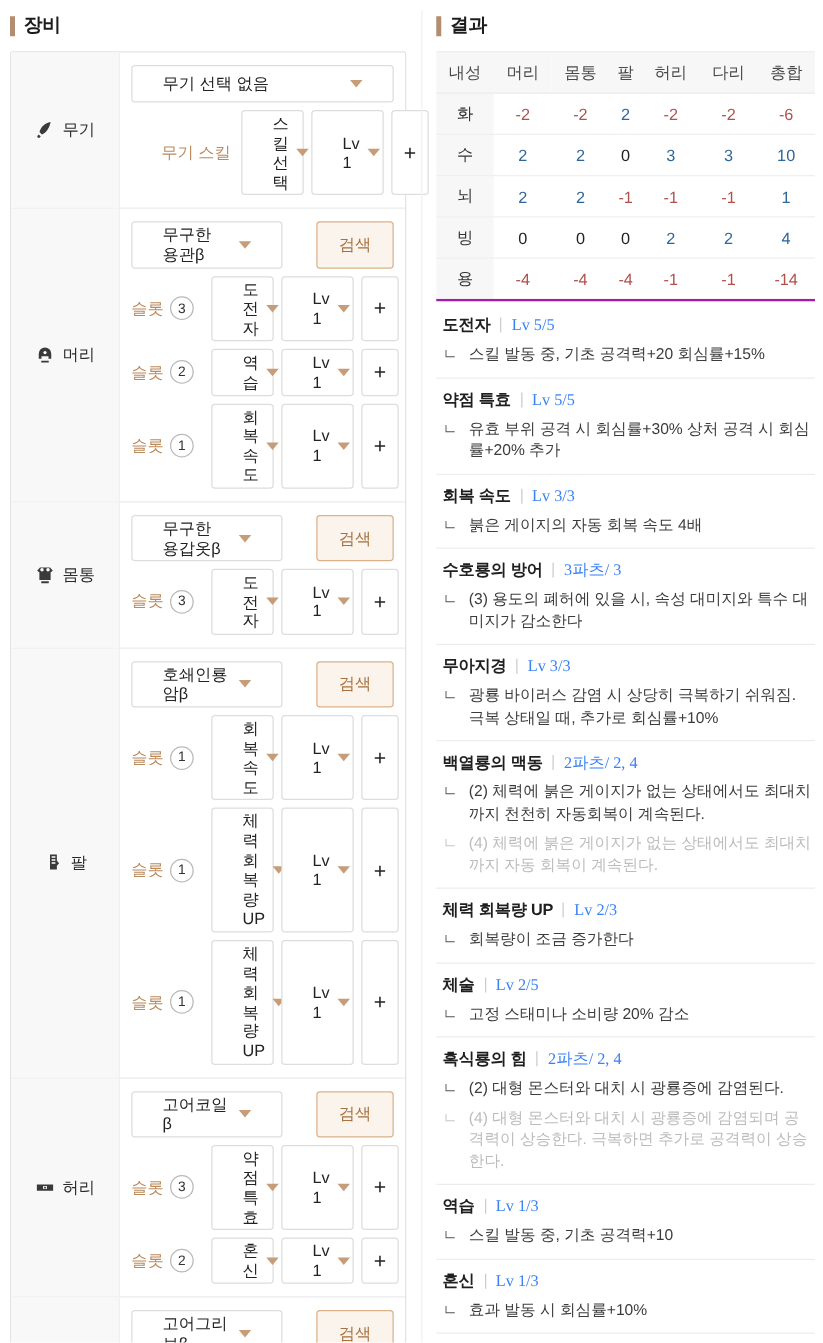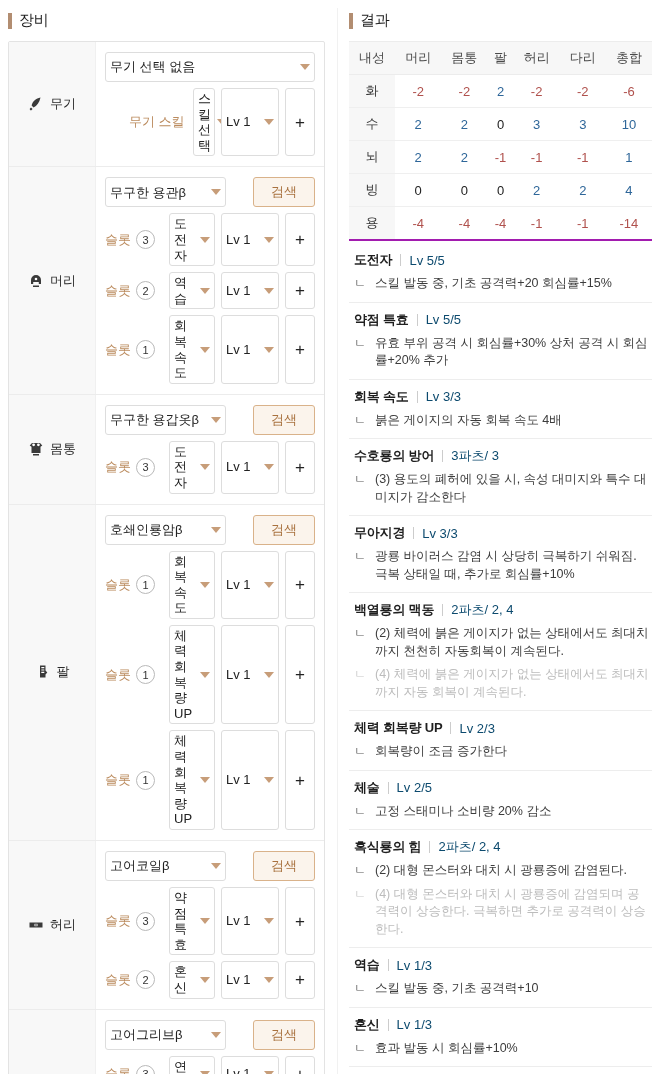--- a/index.html
+++ b/index.html
@@ -7,41 +7,41 @@
     width:658px;height:1074px;overflow:hidden;background:#fff;
     font-family:"Liberation Sans","DejaVu Sans",sans-serif;color:#222;
     -webkit-font-smoothing:antialiased;
   }
   .page{display:flex;box-sizing:border-box;padding:8px 6px 0 8px;gap:12px;}
   .col-left{width:317px;flex:none;}
   .col-right{flex:1;min-width:0;padding-left:11px;border-left:1px solid #f1f1f1;}
 
   .panel-header{display:flex;align-items:center;gap:7px;margin:3px 0 11px;}
   .panel-header .bar{width:4px;height:16px;background:#b28d71;flex:none;}
-  .panel-header h2{margin:0;font-size:15px;font-weight:400;color:#1c1c1c;letter-spacing:-.3px;}
+  .panel-header h2{margin:0;font-size:15px;font-weight:700;color:#1c1c1c;letter-spacing:-.3px;}
 
   
   .equip-table{border:1px solid #e3e3e3;border-radius:2px;background:#fff;}
   .equip-section{display:flex;}
   .equip-section + .equip-section{border-top:1px solid #ececec;}
   .equip-label{
     width:86px;flex:none;background:#f8f8f8;display:flex;align-items:center;
     justify-content:center;gap:6px;font-size:13px;color:#2a2a2a;font-weight:500;
     border-right:1px solid #f0f0f0;
     text-align:right;
   }
   .equip-label .icon{display:flex;align-items:center;}
   .equip-label svg{display:block;}
   .equip-content{flex:1;min-width:0;padding:10px 9px;display:flex;flex-direction:column;gap:6px;}
   .equip-row{display:flex;gap:6px;align-items:stretch;}
 
   .select-box{
     display:flex;align-items:center;justify-content:space-between;gap:6px;
     border:1px solid #ddd;border-radius:3px;background:#fff;min-height:30px;
-    padding:2px 4px;font-size:13px;color:#222;box-sizing:border-box;cursor:pointer;
+    padding:2px 24px;font-size:13px;color:#222;box-sizing:border-box;cursor:pointer;
   }
   .select-box .sel-text{line-height:1.2;}
   .caret{width:0;height:0;border-left:5px solid transparent;border-right:5px solid transparent;
     border-top:6px solid #c79d79;flex:none;}
   .main-select{flex:1;min-width:0;}
   .skill-select{flex:1;min-width:0;}
   .lv-select{width:58px;flex:none;}
   .search-btn{
     width:62px;flex:none;border:1px solid #d9b28a;background:#fbf4ec;color:#a8713e;
     border-radius:3px;font-size:13px;cursor:pointer;font-family:inherit;margin-left:21px;
@@ -67,21 +67,21 @@
   .val-pos{color:#2e6699;}
   .val-neg{color:#b0514d;}
   .val-zero{color:#222;}
 
   
   .skill-list{display:flex;flex-direction:column;}
   .skill-item{padding:8px 2px 9px 5px;border-bottom:1px solid #ededed;}
   .skill-title{display:flex;align-items:center;gap:8px;}
   .skill-name{font-size:13px;font-weight:700;color:#1f1f1f;letter-spacing:-.2px;}
   .skill-sep{width:1px;height:12px;background:#ccc;flex:none;}
-  .skill-level{font-size:13px;color:#0c4a6e;}
+  .skill-level{font-size:13px;color:#3b82f6;font-family:Liberation Serif, serif;}
   .skill-desc{display:flex;gap:7px;margin-top:6px;font-size:12.5px;color:#3c3c3c;line-height:1.4;}
   .skill-desc .marker{flex:none;width:14px;color:#555;font-size:12px;}
   .skill-desc.muted{color:#bcbcbc;}
   .skill-desc.muted .marker{color:#c7c7c7;}
 </style>
 </head>
 <body>
 
 <div class="page">
 

